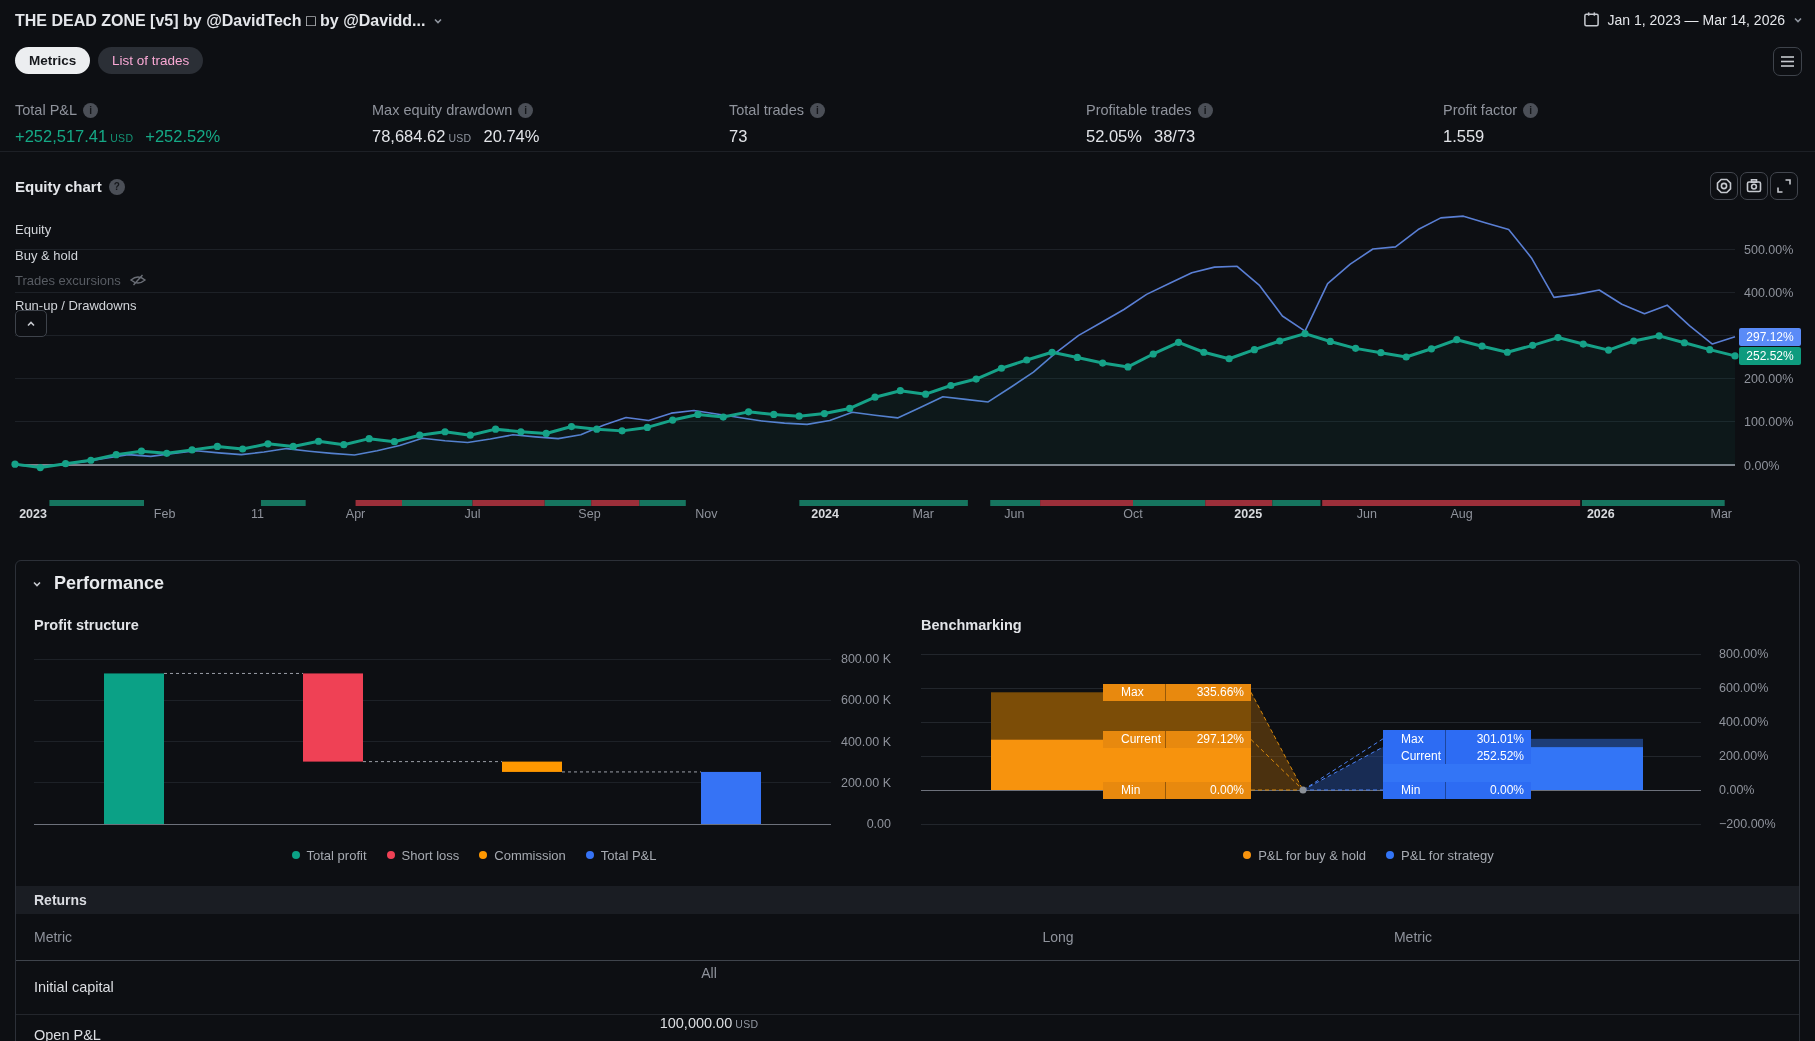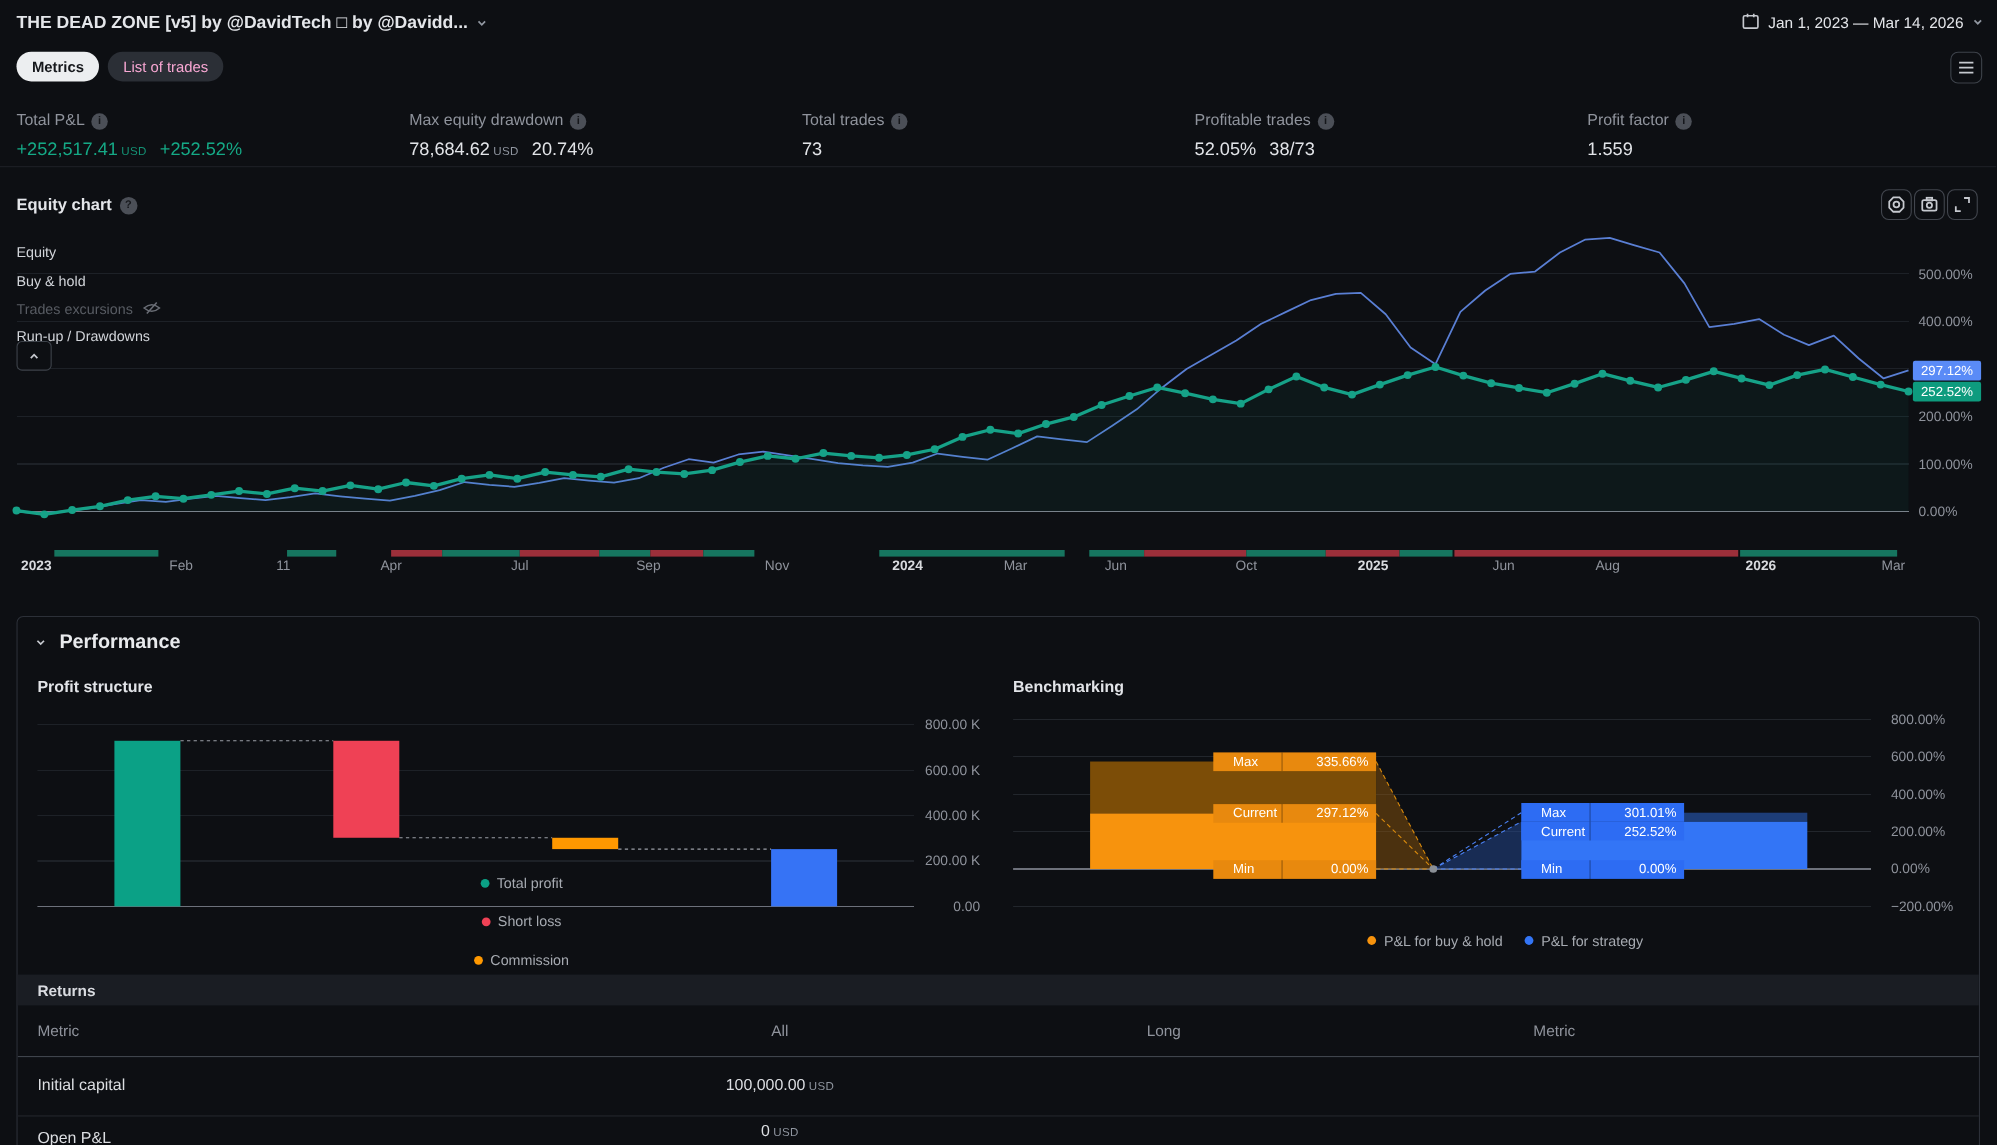--- a/index.html
+++ b/index.html
@@ -71,21 +71,21 @@
   .bm-badge{position:absolute;display:flex;height:17px;font-size:12px;color:#fff;z-index:3;}
   .bm-badge .bm-l{width:62px;display:flex;align-items:center;padding-left:18px;box-sizing:border-box;}
   .bm-badge .bm-v{width:86px;display:flex;align-items:center;justify-content:flex-end;padding-right:7px;box-sizing:border-box;border-left:1px solid rgba(0,0,0,.35);}
   
   #returns-strip{position:absolute;left:0;top:325px;width:1783px;height:28px;background:#1a1d23;
     display:flex;align-items:center;}
   #returns-strip span{margin-left:18px;font-size:14px;font-weight:bold;color:#d9dbe0;}
   .tbl-row{position:absolute;left:0;width:1783px;}
   .cell{position:absolute;top:50%;transform:translateY(-50%);white-space:nowrap;}
   .cell.c-metric{left:18px;}
-  .cell.c-all{left:543px;width:300px;text-align:center;}
+  .cell.c-all{left:543px;width:300px;text-align:center;margin-top:36px;}
   .cell.c-long{left:892px;width:300px;text-align:center;}
   .cell.c-short{left:1247px;width:300px;text-align:center;}
   #tbl-header{top:353px;height:46px;border-bottom:1px solid #3f444c;color:#8f939c;font-size:14px;}
   .data-row{font-size:14.5px;color:#dcdee2;}
   #row-0{top:399px;height:54px;border-bottom:1px solid #23262c;}
   #row-1{top:453px;height:54px;}
 </style>
 </head>
 <body>
 
@@ -396,21 +396,21 @@
         <div class="bm-l">Max</div>
         <div class="bm-v">301.01%</div>
       </div><div class="bm-badge" style="left: 462px; top: 108.328px; background: rgb(45, 108, 243);">
         <div class="bm-l">Current</div>
         <div class="bm-v">252.52%</div>
       </div><div class="bm-badge" style="left: 462px; top: 142.5px; background: rgb(45, 108, 243);">
         <div class="bm-l">Min</div>
         <div class="bm-v">0.00%</div>
       </div></div>
 
-  <div class="chart-legend" id="profit-legend" style="left:18px;width:880px;flex-direction:column;">
+  <div class="chart-legend" id="profit-legend" style="left:18px;width:880px;">
       <div class="leg-item">
         <div class="leg-dot" style="background: rgb(11, 161, 134);"></div>
         <span>Total profit</span>
       </div>
       <div class="leg-item">
         <div class="leg-dot" style="background: rgb(239, 65, 85);"></div>
         <span>Short loss</span>
       </div>
       <div class="leg-item">
         <div class="leg-dot" style="background: rgb(255, 152, 0);"></div>

